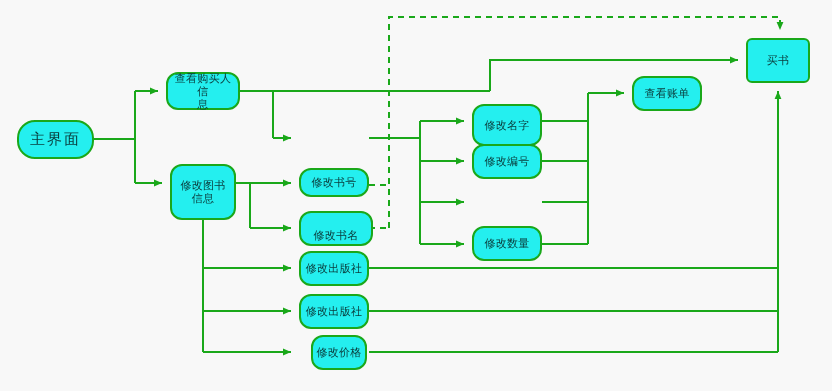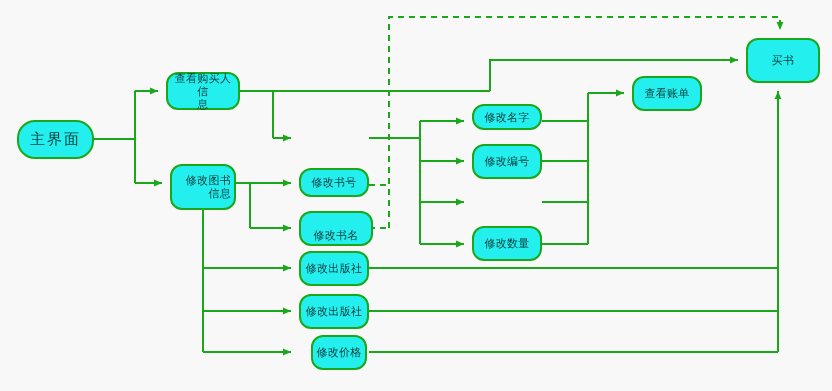--- a/index.html
+++ b/index.html
@@ -121,21 +121,21 @@
 
   <div class="node start-node" style="left:17px; top:120px; width:77px; height:39px;">
     <span class="node-label">主界面</span>
   </div>
 
   <div class="node" style="left:166px; top:72px; width:74px; height:38px;">
     <span class="node-label">查看购买人信
 息</span>
   </div>
 
-  <div class="node" style="left:170px; top:164px; width:66px; height:46px;text-align:right;">
+  <div class="node" style="left:170px; top:164px; width:66px; height:56px;">
     <span class="node-label">修改图书
 信息</span>
   </div>
 
 
   <div class="node" style="left:299px; top:168px; width:70px; height:29px;">
     <span class="node-label">修改书号</span>
   </div>
 
   <div class="node" style="left:299px; top:211px; width:74px; height:35px;align-items:flex-end;">
@@ -147,34 +147,34 @@
   </div>
 
   <div class="node" style="left:299px; top:294px; width:70px; height:35px;">
     <span class="node-label">修改出版社</span>
   </div>
 
   <div class="node" style="left:311px; top:335px; width:56px; height:35px;">
     <span class="node-label">修改价格</span>
   </div>
 
-  <div class="node" style="left:472px; top:104px; width:70px; height:26px;">
+  <div class="node" style="left:472px; top:104px; width:70px; height:42px;">
     <span class="node-label">修改名字</span>
   </div>
 
   <div class="node" style="left:472px; top:144px; width:70px; height:35px;">
     <span class="node-label">修改编号</span>
   </div>
 
 
   <div class="node" style="left:472px; top:226px; width:70px; height:35px;">
     <span class="node-label">修改数量</span>
   </div>
 
   <div class="node" style="left:632px; top:76px; width:70px; height:35px;">
     <span class="node-label">查看账单</span>
   </div>
 
-  <div class="node" style="left:746px; top:38px; width:74px; height:45px;">
+  <div class="node" style="left:746px; top:38px; width:64px; height:45px;border-radius:6px;">
     <span class="node-label">买书</span>
   </div>
 
 </div>
 
 </body></html>

